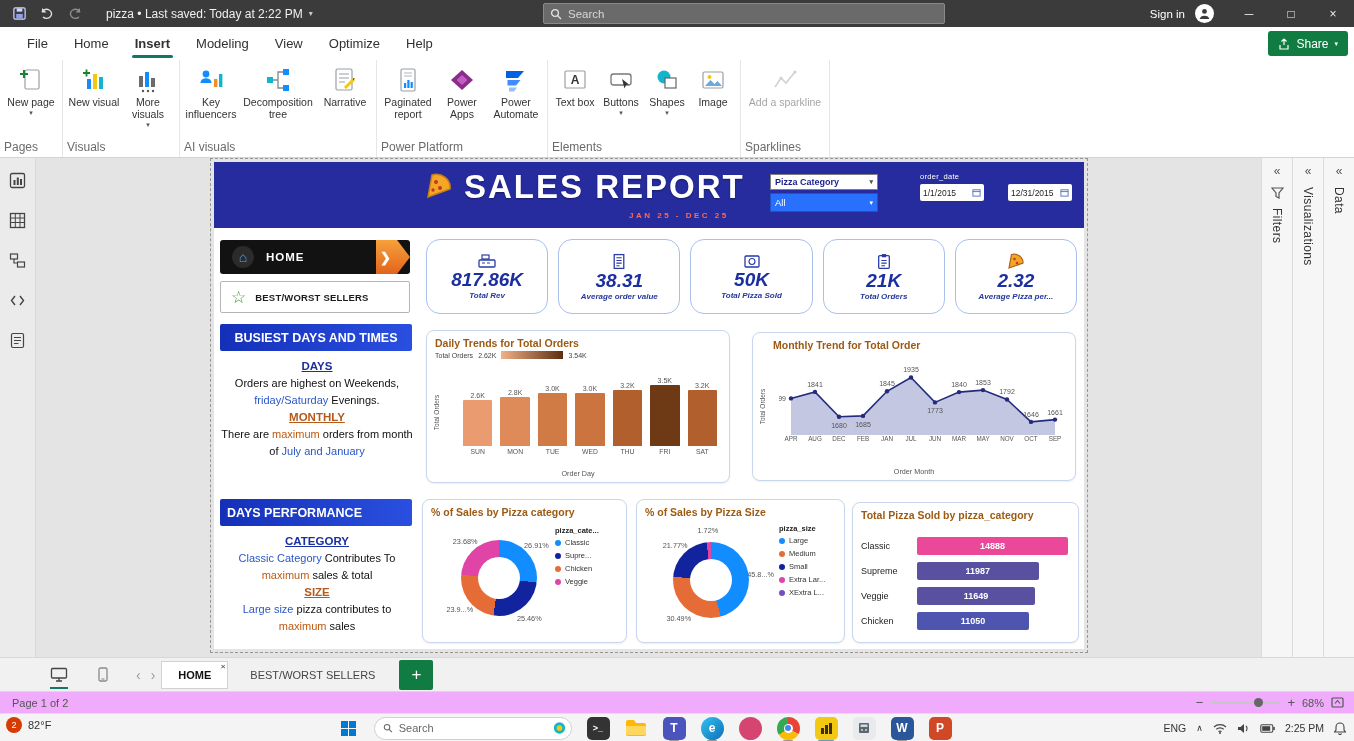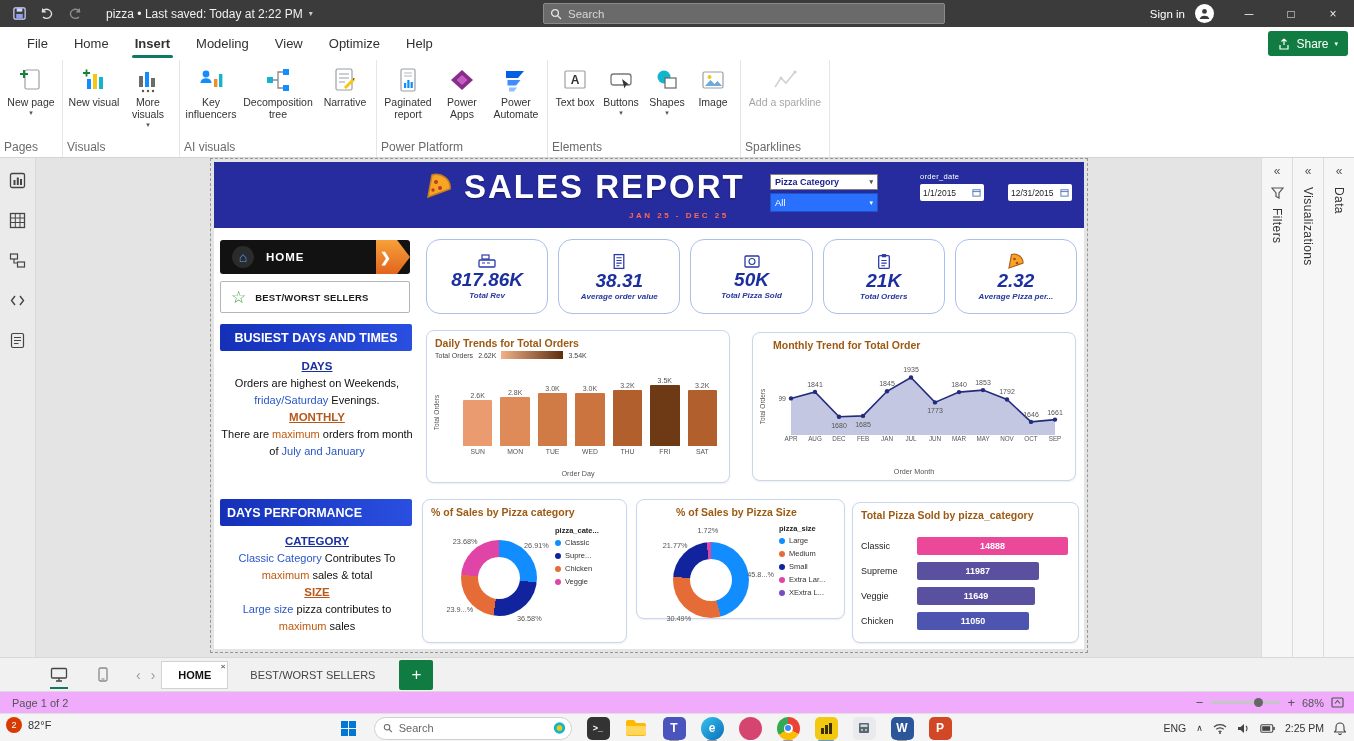--- a/index.html
+++ b/index.html
@@ -104,21 +104,21 @@
   .xlab { position:absolute; left:0; right:0; bottom:4px; text-align:center; font-size:7.2px; color:#555; }
   .vlab { position:absolute; left:-26px; top:78px; width:70px; transform:rotate(-90deg); font-size:6.5px; color:#555; text-align:center; }
 
   .card.monthly { left:538px; top:170px; width:324px; height:149px;padding-left:12px; }
   .monthly svg { position:absolute; left:26px; top:24px; }
   .xrow { position:absolute; left:26px; top:102px; width:288px; display:flex; }
   .xrow span { flex:1; text-align:center; font-size:6.3px; color:#555; }
   .card.monthly .vlab { top:70px; }
 
   .card.donut1 { left:208px; top:337px; width:205px; height:144px; }
-  .card.donut2 { left:422px; top:337px; width:209px; height:120px;padding-left:31px; }
+  .card.donut2 { left:422px; top:337px; width:209px; height:144px; }
   .donut { position:absolute; width:76px; height:76px; border-radius:50%; }
   .donut .hole { position:absolute; left:17px; top:17px; width:42px; height:42px; border-radius:50%; background:#fff; }
   .donut1 .donut { left:38px; top:40px; }
   .donut2 .donut { left:36px; top:42px; }
   .donut-label { position:absolute; transform:translate(-50%,-50%); font-size:7.3px; color:#555; white-space:nowrap; }
   .donut-legend { position:absolute; font-size:7.5px; color:#333; }
   .donut1 .donut-legend { left:132px; top:26px; width:68px; }
   .donut2 .donut-legend { left:142px; top:24px; width:64px; }
   .leg-title { font-weight:bold; margin-bottom:3px; color:#222; }
   .leg-item { display:flex; align-items:center; gap:4px; margin-bottom:4px; cursor:pointer; }
@@ -708,21 +708,21 @@
                 <span class="leg-dot" style="background: rgb(230, 108, 55);"></span>
                 <span>Chicken</span>
               </div>
               <div class="leg-item">
                 <span class="leg-dot" style="background: rgb(224, 68, 167);"></span>
                 <span>Veggie</span>
               </div>
             </div>
         </div>
       <div class="donut-label" style="left: 113.409px; top: 44.8253px;">26.91%</div>
-          <div class="donut-label" style="left: 106.307px; top: 117.768px;">36.58%</div>
+          <div class="donut-label" style="left: 106.307px; top: 117.768px;">25.46%</div>
           <div class="donut-label" style="left: 36.7954px; top: 109.032px;">23.9...%</div>
           <div class="donut-label" style="left: 42.1435px; top: 41.2068px;">23.68%</div>
         </div>
 
       <div class="card donut2">
         <div class="card-title">% of Sales by Pizza Size</div>
         <div class="donut" style="background: conic-gradient(rgb(17, 141, 255) 0%, rgb(17, 141, 255) 45.89%, rgb(230, 108, 55) 45.89%, rgb(230, 108, 55) 76.38%, rgb(18, 35, 158) 76.38%, rgb(18, 35, 158) 98.15%, rgb(224, 68, 167) 98.15%, rgb(224, 68, 167) 99.87%, rgb(116, 78, 194) 99.87%, rgb(116, 78, 194) 100%);">
             <div class="hole"></div>
           </div>
         <div class="donut-legend">

